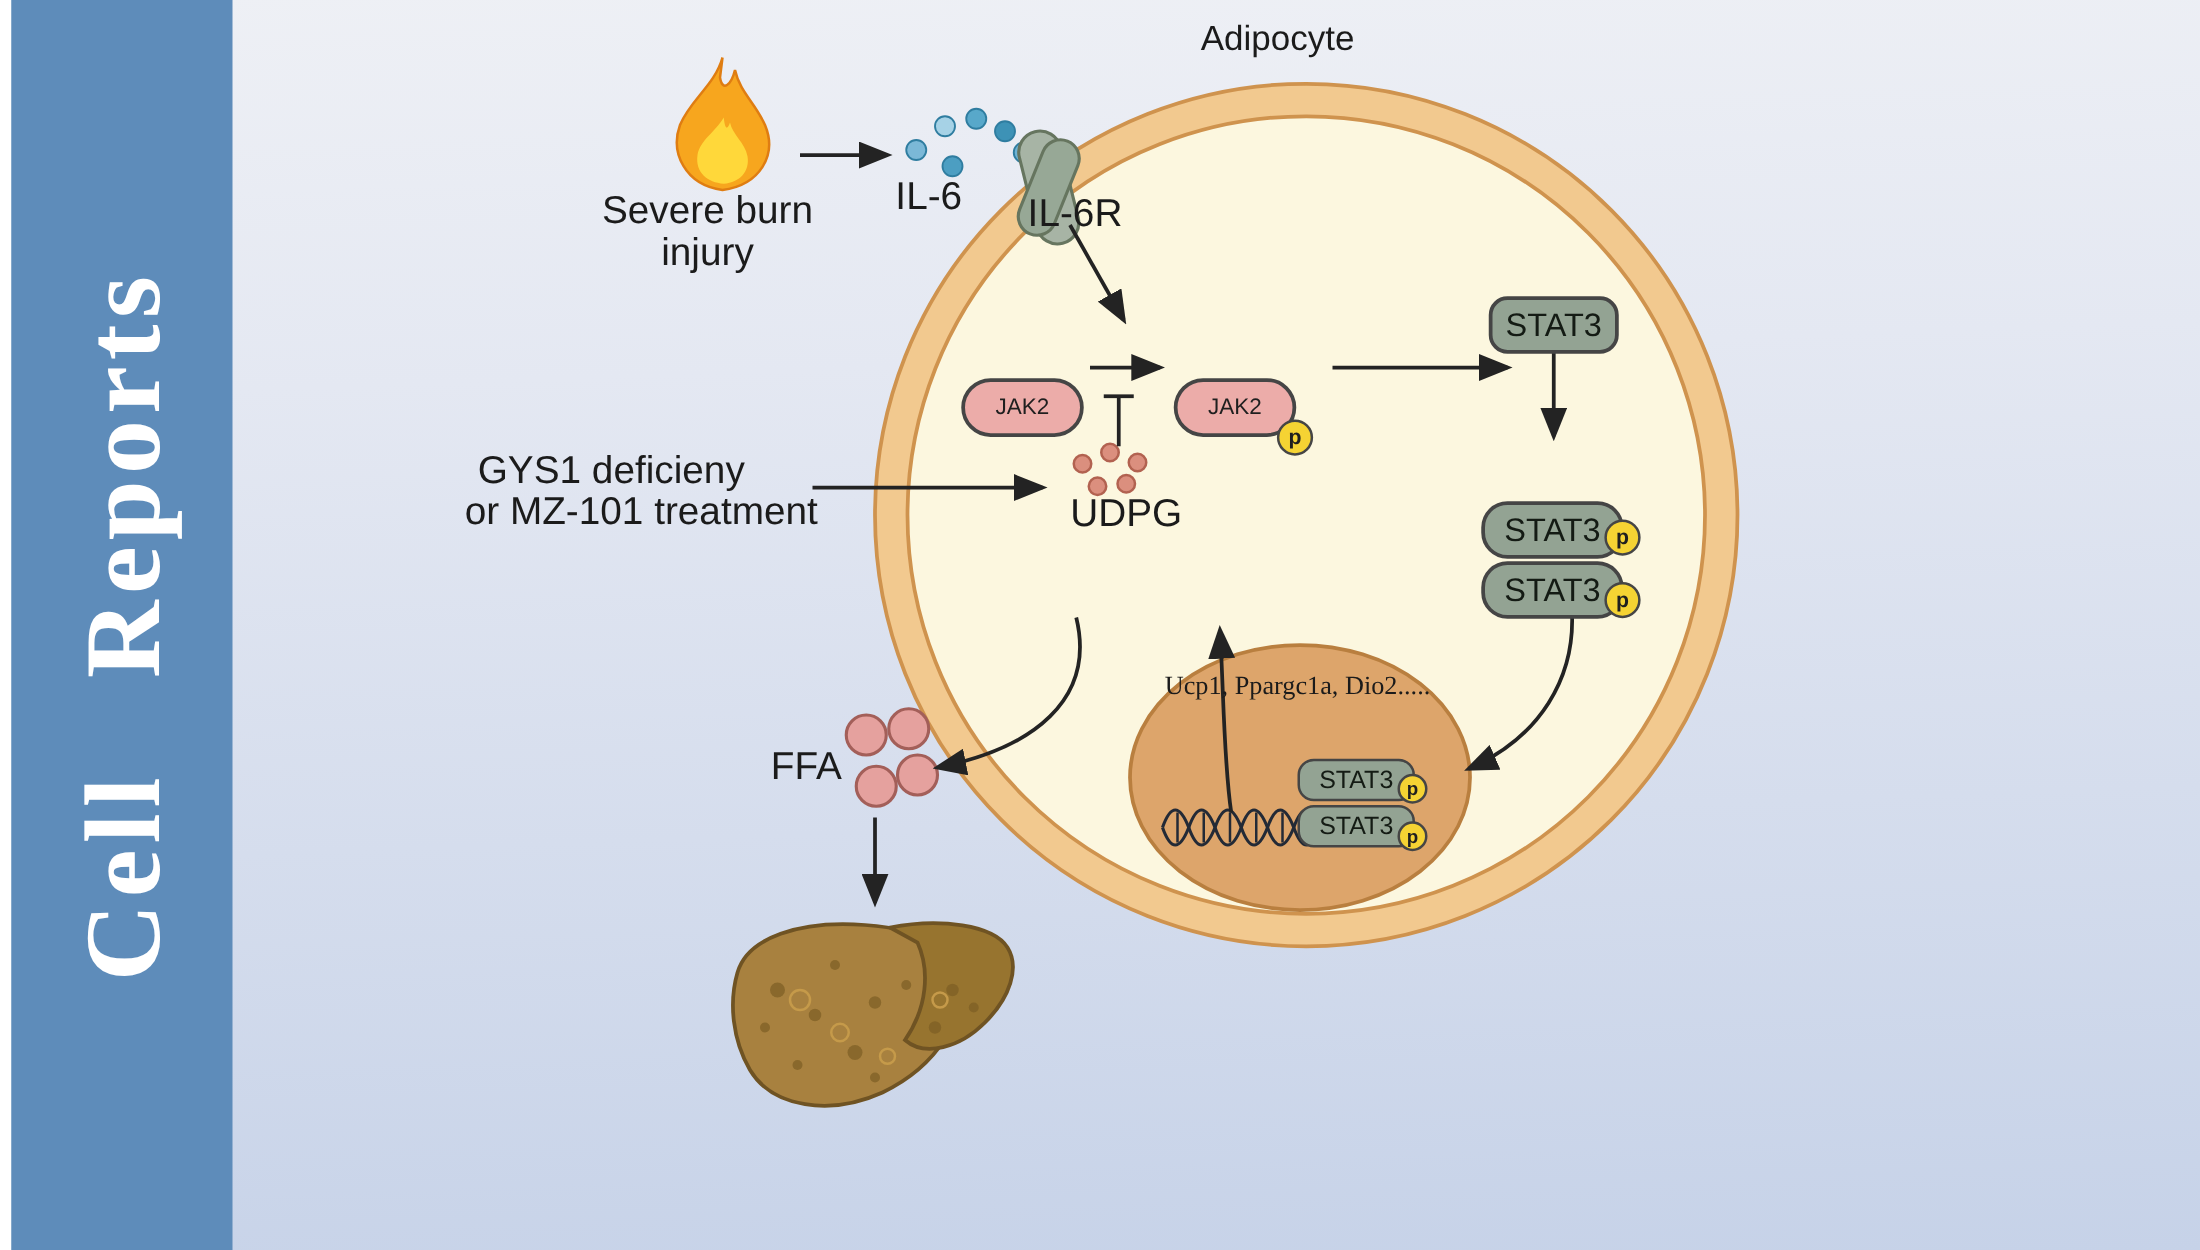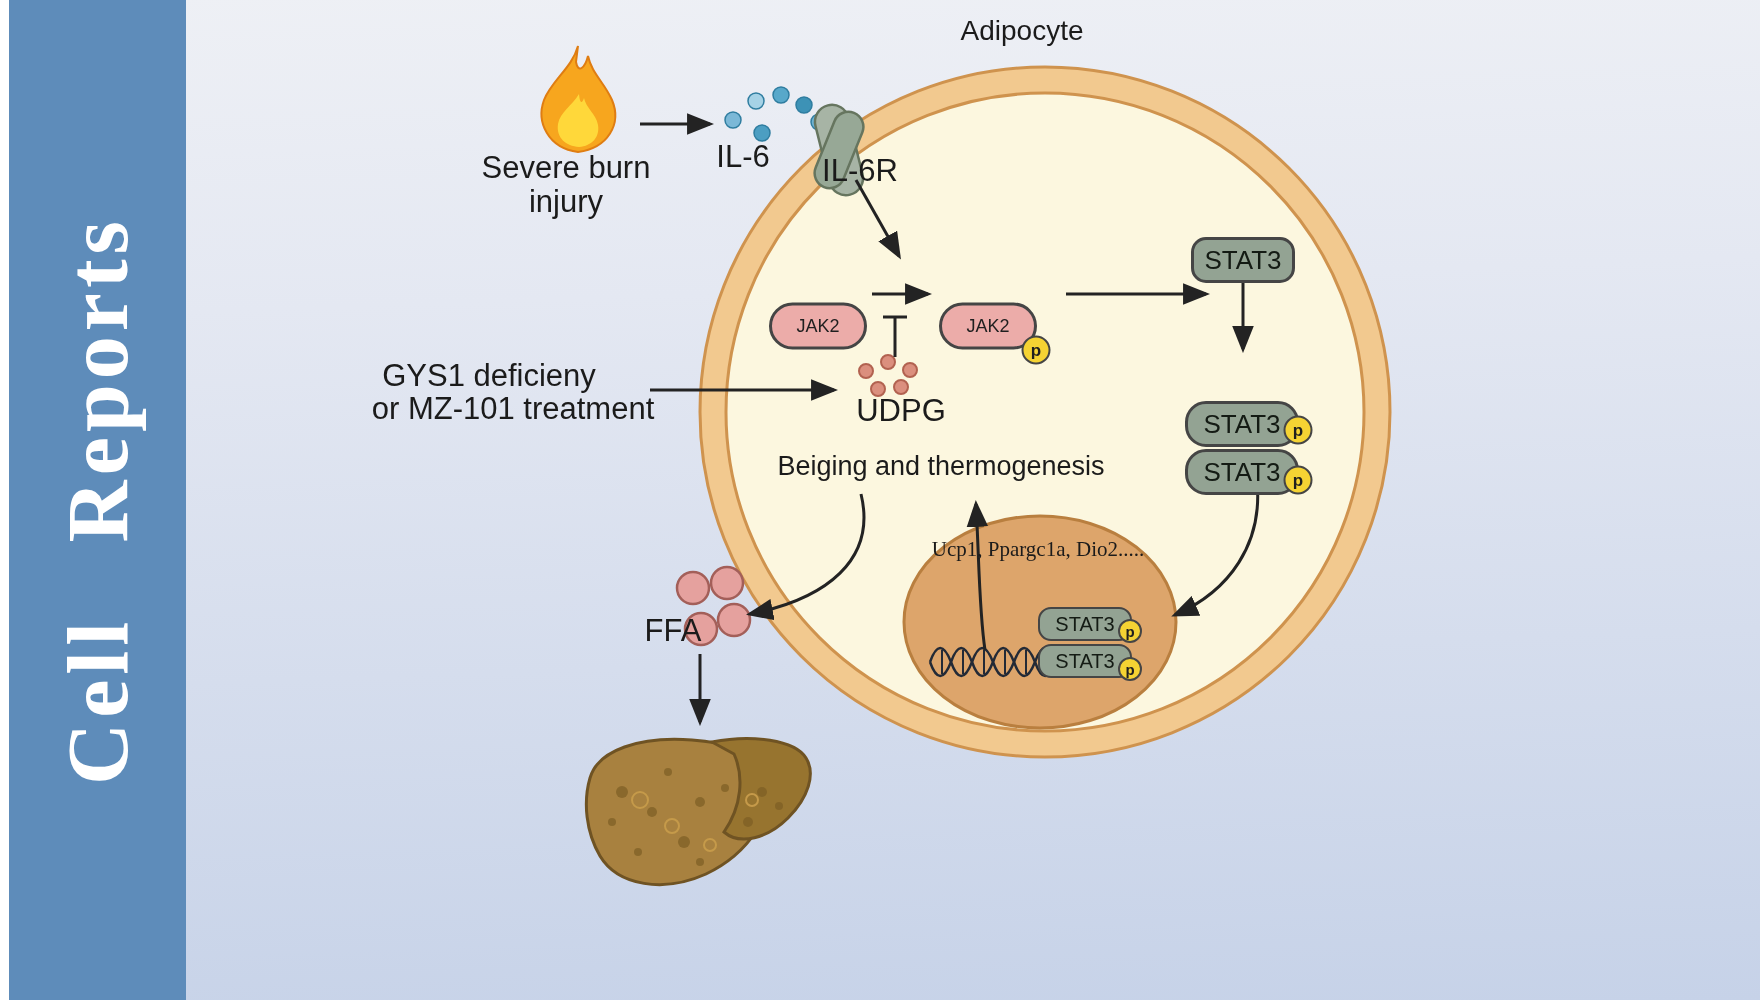--- a/index.html
+++ b/index.html
@@ -177,27 +177,26 @@
   <div class="node stat3 dimer" style="left:1242px; top:392px;">STAT3</div>
   <div class="node stat3 dimer" style="left:1242px; top:440px;">STAT3</div>
   <div class="node pbadge big" style="left:1298px; top:398px;">p</div>
   <div class="node pbadge big" style="left:1298px; top:448px;">p</div>
 
   <div class="lbl" style="left:489px; top:376px;">GYS1 deficieny</div>
   <div class="lbl" style="left:489px; top:409px;margin-left:24px;">or MZ-101 treatment</div>
 
   <div class="lbl" style="left:901px; top:411px;">UDPG</div>
 
-  <div class="lbl" style="left:941px; top:466px; font-size:27px;">Beiging and thermogenesis</div>
 
   <div class="lbl" style="left:1038px; top:549px; font-size:21px;font-family:Liberation Serif, serif;">Ucp1, Ppargc1a, Dio2.....</div>
 
   <div class="node stat3 small" style="left:1085px; top:592px;">STAT3</div>
   <div class="node stat3 small" style="left:1085px; top:629px;">STAT3</div>
   <div class="node pbadge small" style="left:1130px; top:599px;">p</div>
   <div class="node pbadge small" style="left:1130px; top:637px;">p</div>
 
-  <div class="lbl" style="left:645px; top:631px;margin-left:28px;">FFA</div>
+  <div class="lbl" style="left:645px; top:613px;">FFA</div>
 </div>
 
 <div class="sidebar">
   <div class="journal-name">Cell Reports</div>
 </div>
 
 </body></html>

